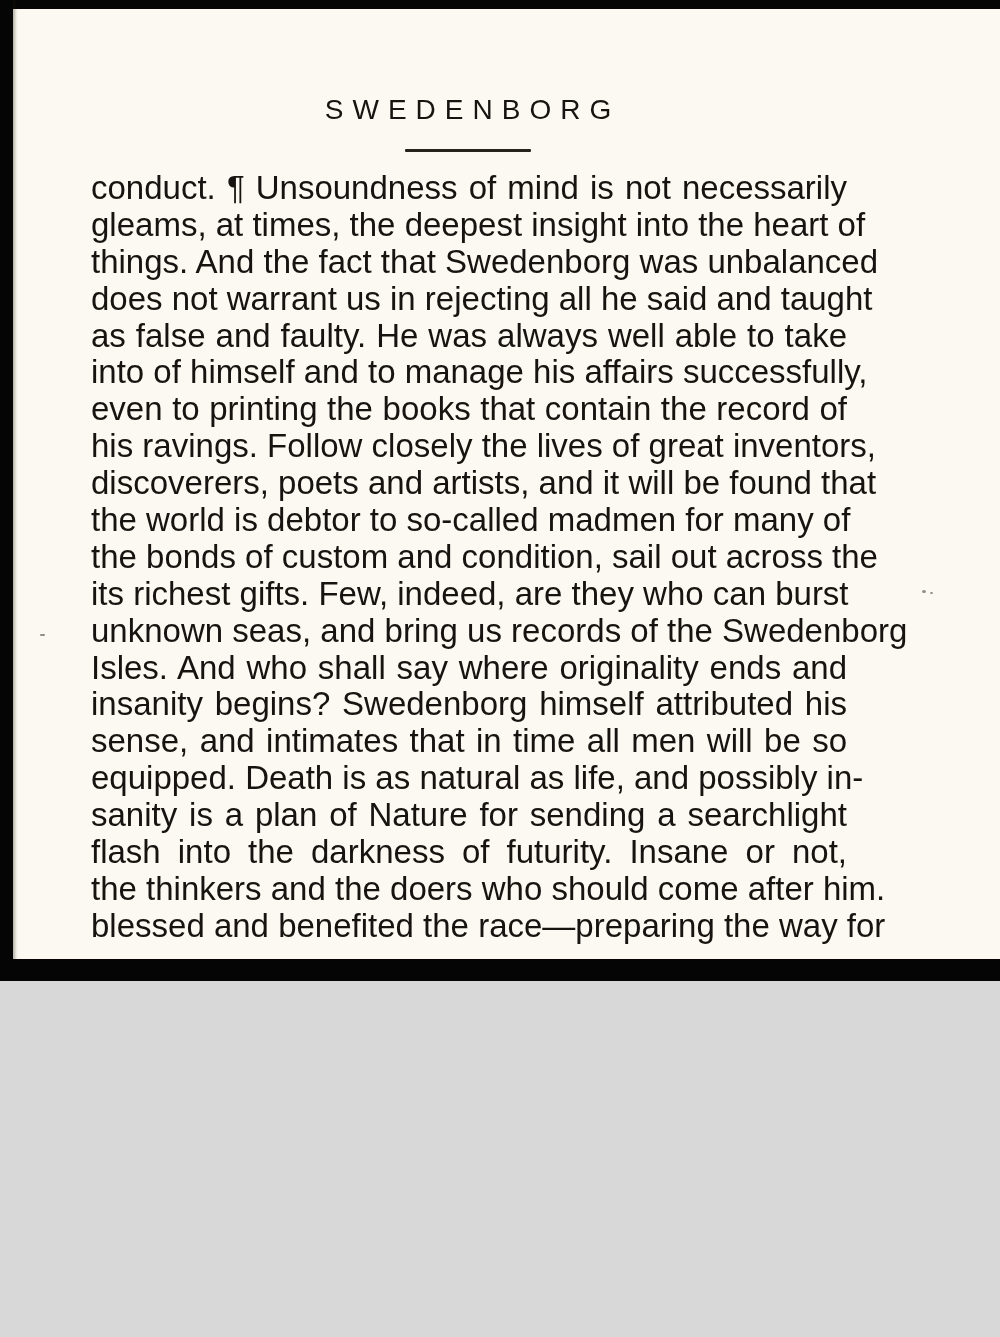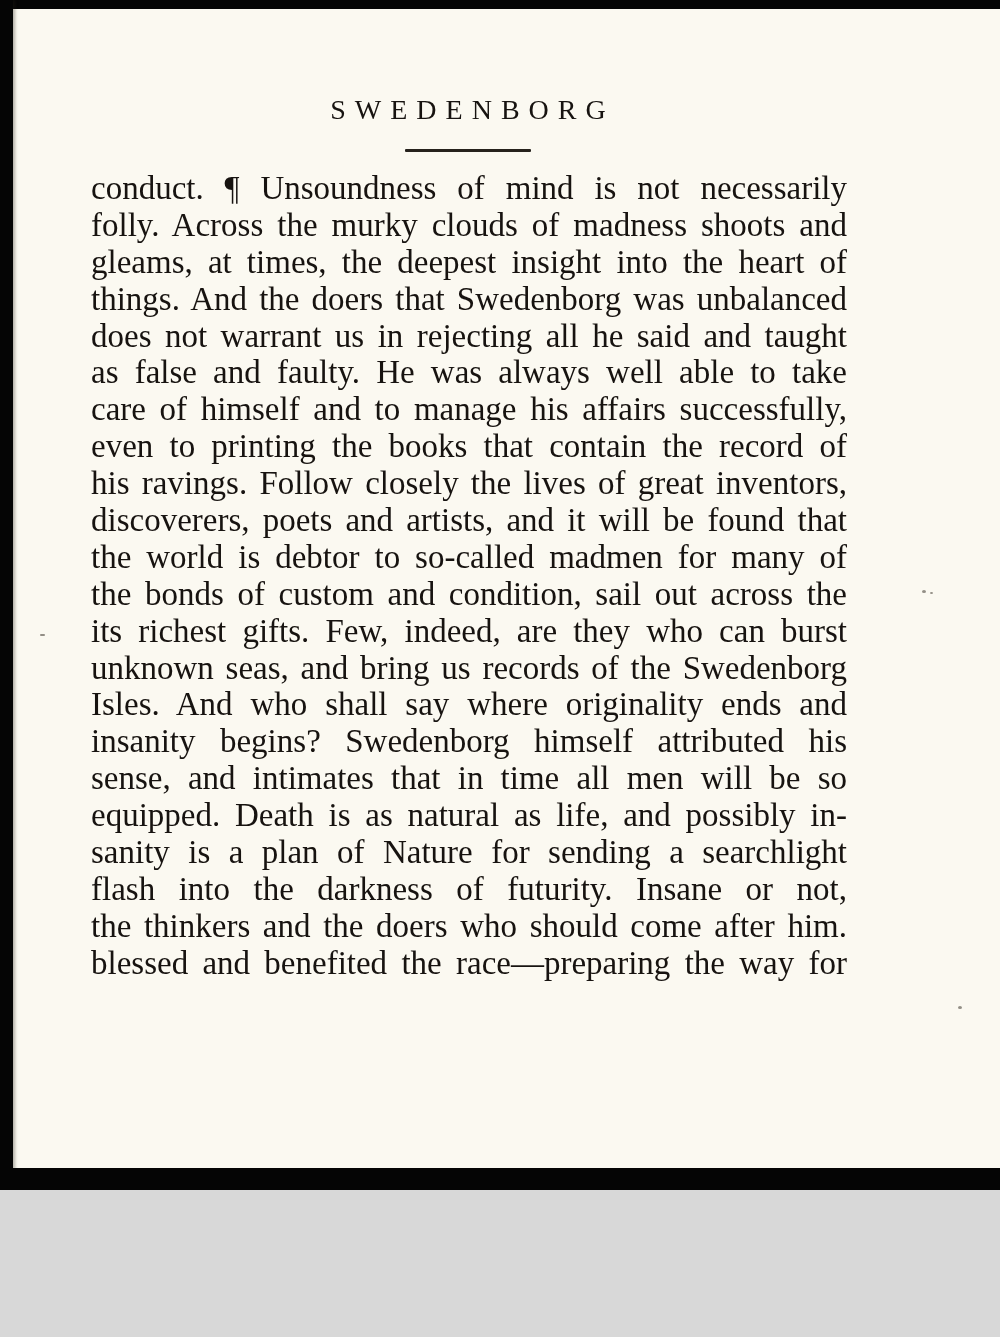--- a/index.html
+++ b/index.html
@@ -3,25 +3,25 @@
 <meta charset="utf-8">
 <style>
   html, body {
     margin: 0;
     padding: 0;
     background: #d8d8d8;
   }
   .page {
     position: relative;
     width: 1000px;
-    height: 1190px;
+    height: 981px;
     margin: 0 auto;
     background: var(--paper, #fbf9f1);
     overflow: hidden;
-    font-family: Liberation Serif, serif;
+    font-family: Liberation Sans, sans-serif;
     color: var(--ink, #171310);
   }
   
   .edge-top {
     position: absolute; top: 0; left: 0;
     width: 100%; height: 9px;
     background: var(--scan-edge, #050505);
   }
   .edge-left {
     position: absolute; top: 0; left: 0;
@@ -107,26 +107,25 @@
   <div class="speck speck-2"></div>
   <div class="speck speck-3"></div>
   <div class="speck speck-4"></div>
 
   <h1 class="page-title">SWEDENBORG</h1>
 
   <div class="title-rule"></div>
 
   <div class="body-text">
       <div class="text-line">conduct. ¶ Unsoundness of mind is not necessarily</div>
-      <div class="text-line">folly. Across the murky clouds of madness shoots and</div>
       <div class="text-line">gleams, at times, the deepest insight into the heart of</div>
-      <div class="text-line">things. And the doers that Swedenborg was unbalanced</div>
+      <div class="text-line">things. And the fact that Swedenborg was unbalanced</div>
       <div class="text-line">does not warrant us in rejecting all he said and taught</div>
       <div class="text-line">as false and faulty. He was always well able to take</div>
-      <div class="text-line">care of himself and to manage his affairs successfully,</div>
+      <div class="text-line">into of himself and to manage his affairs successfully,</div>
       <div class="text-line">even to printing the books that contain the record of</div>
       <div class="text-line">his ravings. Follow closely the lives of great inventors,</div>
       <div class="text-line">discoverers, poets and artists, and it will be found that</div>
       <div class="text-line">the world is debtor to so-called madmen for many of</div>
       <div class="text-line">the bonds of custom and condition, sail out across the</div>
       <div class="text-line">its richest gifts. Few, indeed, are they who can burst</div>
       <div class="text-line">unknown seas, and bring us records of the Swedenborg</div>
       <div class="text-line">Isles. And who shall say where originality ends and</div>
       <div class="text-line">insanity begins? Swedenborg himself attributed his</div>
       <div class="text-line">sense, and intimates that in time all men will be so</div>

